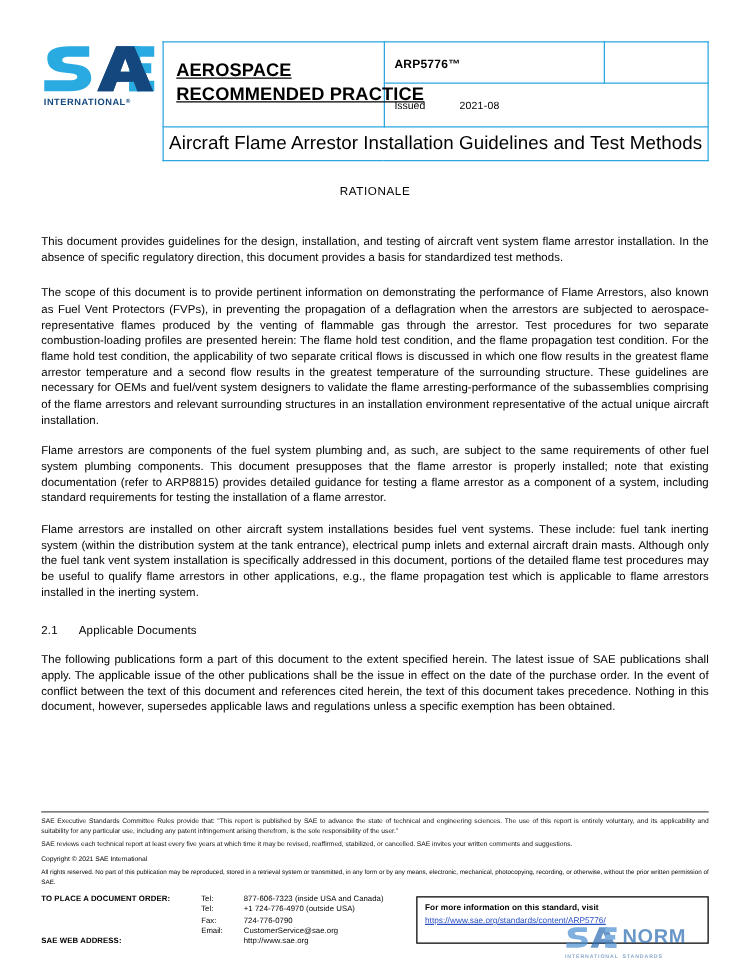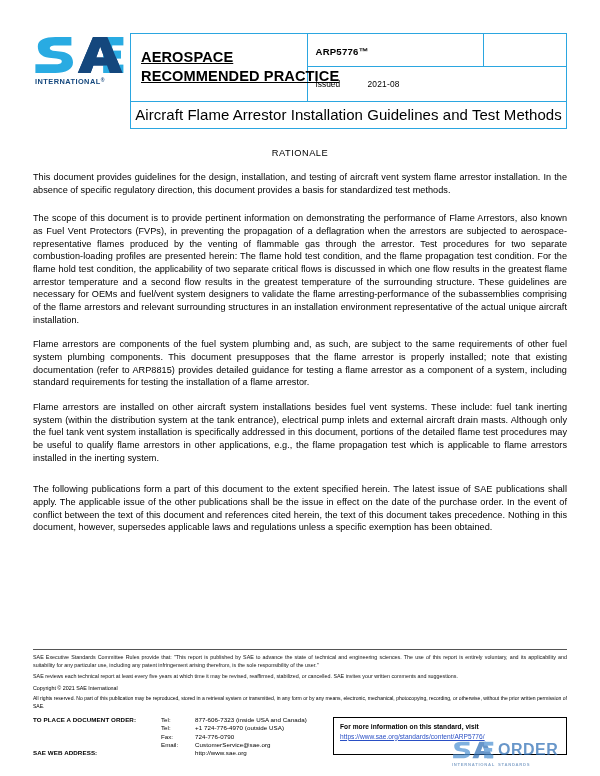--- a/index.html
+++ b/index.html
@@ -115,21 +115,21 @@
   .body-area {
     position: absolute;
     left: 33px;
     top: 148px;
     width: 534px;
   }
   .rationale-head {
     text-align: center;
     font-size: 9.3px;
     letter-spacing: 0.5px;
-    margin: 0 0 13px 0;
+    margin: 0 0 29px 0;
   }
   p.para {
     margin: 0 0 12px 0;
     font-size: 9.15px;
     line-height: 1.385;
     text-align: justify;
     letter-spacing: 0.04px;
   }
   .sec-head {
     font-size: 9.2px;
@@ -319,20 +319,23 @@
     <div class="gap-md"></div>
 
 
     <p class="para">The scope of this document is to provide pertinent information on demonstrating the performance of Flame Arrestors, also known as Fuel Vent Protectors (FVPs), in preventing the propagation of a deflagration when the arrestors are subjected to aerospace-representative flames produced by the venting of flammable gas through the arrestor. Test procedures for two separate combustion-loading profiles are presented herein: The flame hold test condition, and the flame propagation test condition. For the flame hold test condition, the applicability of two separate critical flows is discussed in which one flow results in the greatest flame arrestor temperature and a second flow results in the greatest temperature of the surrounding structure. These guidelines are necessary for OEMs and fuel/vent system designers to validate the flame arresting-performance of the subassemblies comprising of the flame arrestors and relevant surrounding structures in an installation environment representative of the actual unique aircraft installation.</p>
     <p class="para">Flame arrestors are components of the fuel system plumbing and, as such, are subject to the same requirements of other fuel system plumbing components. This document presupposes that the flame arrestor is properly installed; note that existing documentation (refer to ARP8815) provides detailed guidance for testing a flame arrestor as a component of a system, including standard requirements for testing the installation of a flame arrestor.</p>
     <p class="para">Flame arrestors are installed on other aircraft system installations besides fuel vent systems. These include: fuel tank inerting system (within the distribution system at the tank entrance), electrical pump inlets and external aircraft drain masts. Although only the fuel tank vent system installation is specifically addressed in this document, portions of the detailed flame test procedures may be useful to qualify flame arrestors in other applications, e.g., the flame propagation test which is applicable to flame arrestors installed in the inerting system.</p>
 
     <div class="gap-lg"></div>
 
 
+    <div class="sec-head sub">
+      <span class="num">2.1</span><span>Applicable Documents</span>
+    </div>
 
     <p class="para">The following publications form a part of this document to the extent specified herein. The latest issue of SAE publications shall apply. The applicable issue of the other publications shall be the issue in effect on the date of the purchase order. In the event of conflict between the text of this document and references cited herein, the text of this document takes precedence. Nothing in this document, however, supersedes applicable laws and regulations unless a specific exemption has been obtained.</p>
   </div>
 
   <div class="footer">
     <div class="footer-rule"></div>
 
     <p class="legal">SAE Executive Standards Committee Rules provide that: "This report is published by SAE to advance the state of technical and engineering sciences. The use of this report is entirely voluntary, and its applicability and suitability for any particular use, including any patent infringement arising therefrom, is the sole responsibility of the user."</p>
     <p class="legal nojust">SAE reviews each technical report at least every five years at which time it may be revised, reaffirmed, stabilized, or cancelled. SAE invites your written comments and suggestions.</p>
     <p class="copyright">Copyright © 2021 SAE International</p>
@@ -378,21 +381,21 @@
 
   <div class="watermark">
     <div class="wm-row">
       <svg class="wm-mark" viewBox="0 0 230 96">
         <path d="M12 26 C12 10, 30 3, 56 3 L96 3 L96 24 L56 24 C46 24, 42 27, 42 31 C42 35, 46 37, 56 38 L72 40 C92 43, 100 53, 100 67 C100 84, 82 93, 56 93 L6 93 L6 71 L58 71 C68 71, 72 68, 72 64 C72 60, 68 58, 58 57 L40 55 C20 52, 12 42, 12 26 Z" fill="#4f93d4"></path>
         <path d="M112 93 L150 3 L186 3 L224 93 L192 93 L185 74 L151 74 L144 93 Z M158 54 L178 54 L168 27 Z" fill="#2f6fb5"></path>
         <rect x="176" y="3" width="50" height="21" fill="#4f93d4"></rect>
         <rect x="176" y="37" width="44" height="20" fill="#4f93d4"></rect>
         <rect x="176" y="72" width="50" height="21" fill="#4f93d4"></rect>
       </svg>
-      <div class="wm-word">ORDER</div>
+      <div class="wm-word">NORM</div>
     </div>
     <div class="wm-sub">
       <span class="a">INTERNATIONAL</span>
       <span>STANDARDS</span>
     </div>
   </div>
 
 </div>
 
 </body></html>

